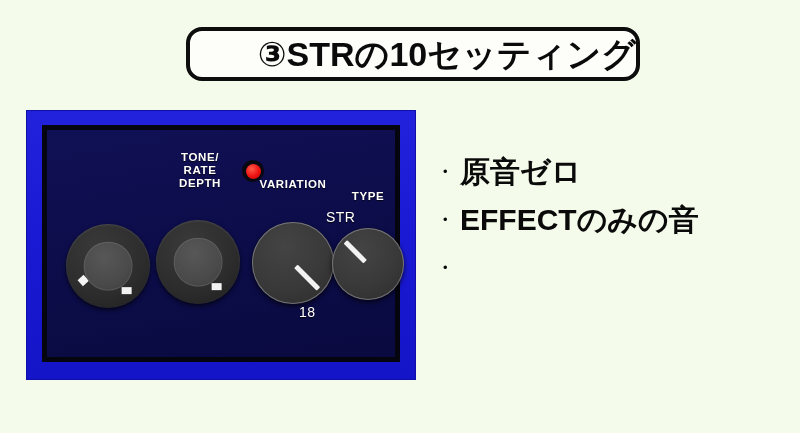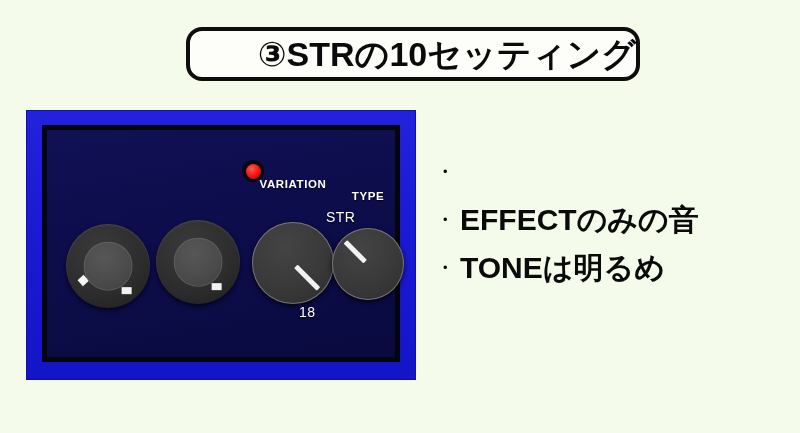--- a/index.html
+++ b/index.html
@@ -233,20 +233,23 @@
       <div id="led-dot"></div>
     </div>
 
     <div class="knob-ringed" style="left:19px; top:94px; width:84px; height:84px;">
       <div class="ptr-outer" style="transform: rotate(228deg);"></div>
       <div class="inner">
         <div class="ptr-inner" style="transform: rotate(0deg);"></div>
       </div>
     </div>
 
+    <div class="knob-label" style="left:110px; top:21px; width:86px;">TONE/
+RATE
+DEPTH</div>
     <div class="knob-ringed" style="left:109px; top:90px; width:84px; height:84px;">
       <div class="ptr-outer" style="transform: rotate(270deg);"></div>
       <div class="inner">
         <div class="ptr-inner" style="transform: rotate(0deg);"></div>
       </div>
     </div>
 
     <div class="knob-label" style="left:198px; top:48px; width:96px;">VARIATION</div>
     <div class="knob-flat" style="left:205px; top:92px; width:82px; height:82px;">
       <div class="line-ptr" style="transform: rotate(45deg);"></div>
@@ -258,22 +261,22 @@
     <div class="knob-flat" style="left:285px; top:98px; width:72px; height:72px;">
       <div class="line-ptr" style="transform: rotate(225deg);"></div>
     </div>
 
   </div>
 </div>
 
 <div id="bullet-list">
   <div class="bullet-row">
     <span class="bullet-dot">・</span>
+    <span class="bullet-text">原音ゼロ</span>
   </div>
   <div class="bullet-row">
     <span class="bullet-dot">・</span>
     <span class="bullet-text">EFFECTのみの音</span>
   </div>
   <div class="bullet-row">
     <span class="bullet-dot">・</span>
-    <span class="bullet-text">TONEは明るめ</span>
   </div>
 </div>
 
 </body></html>

